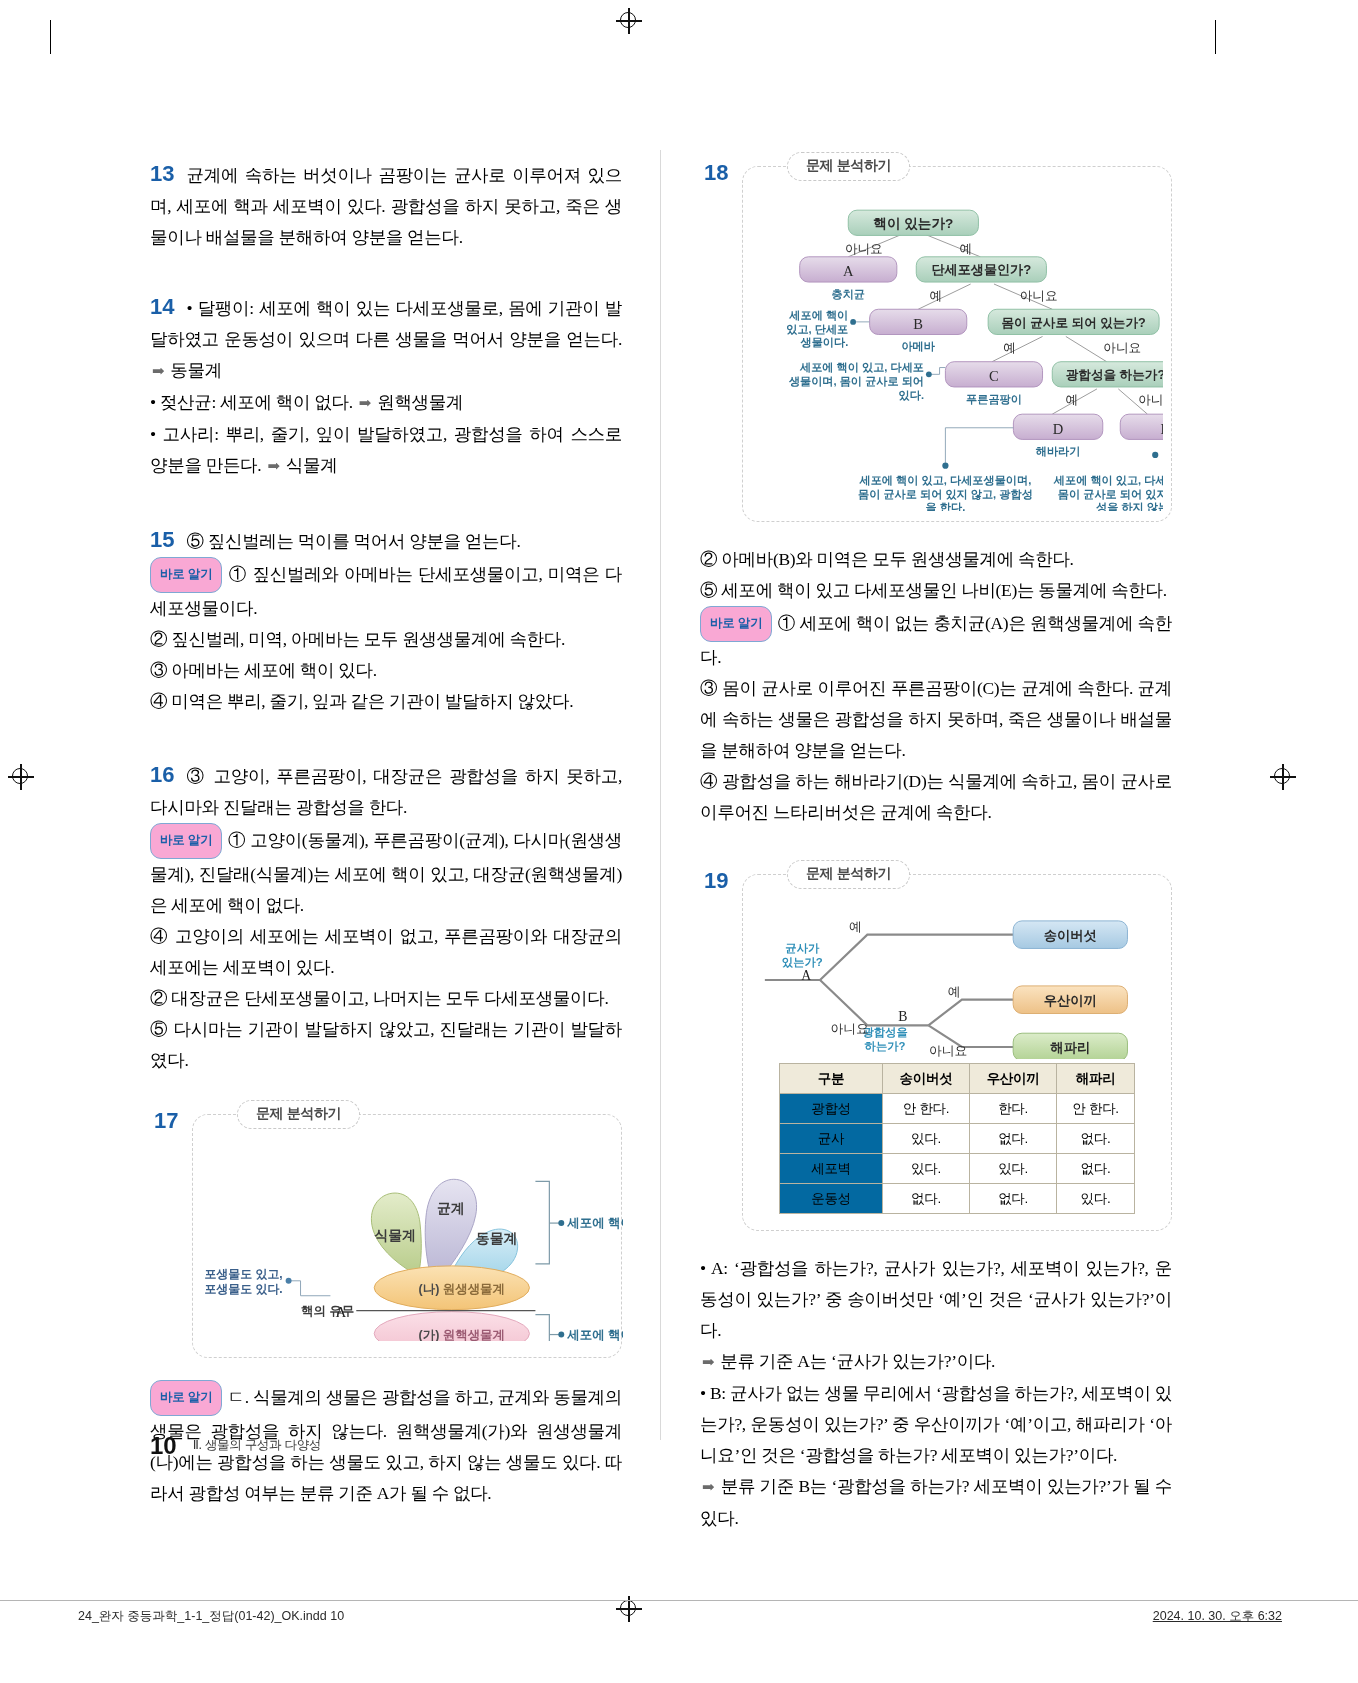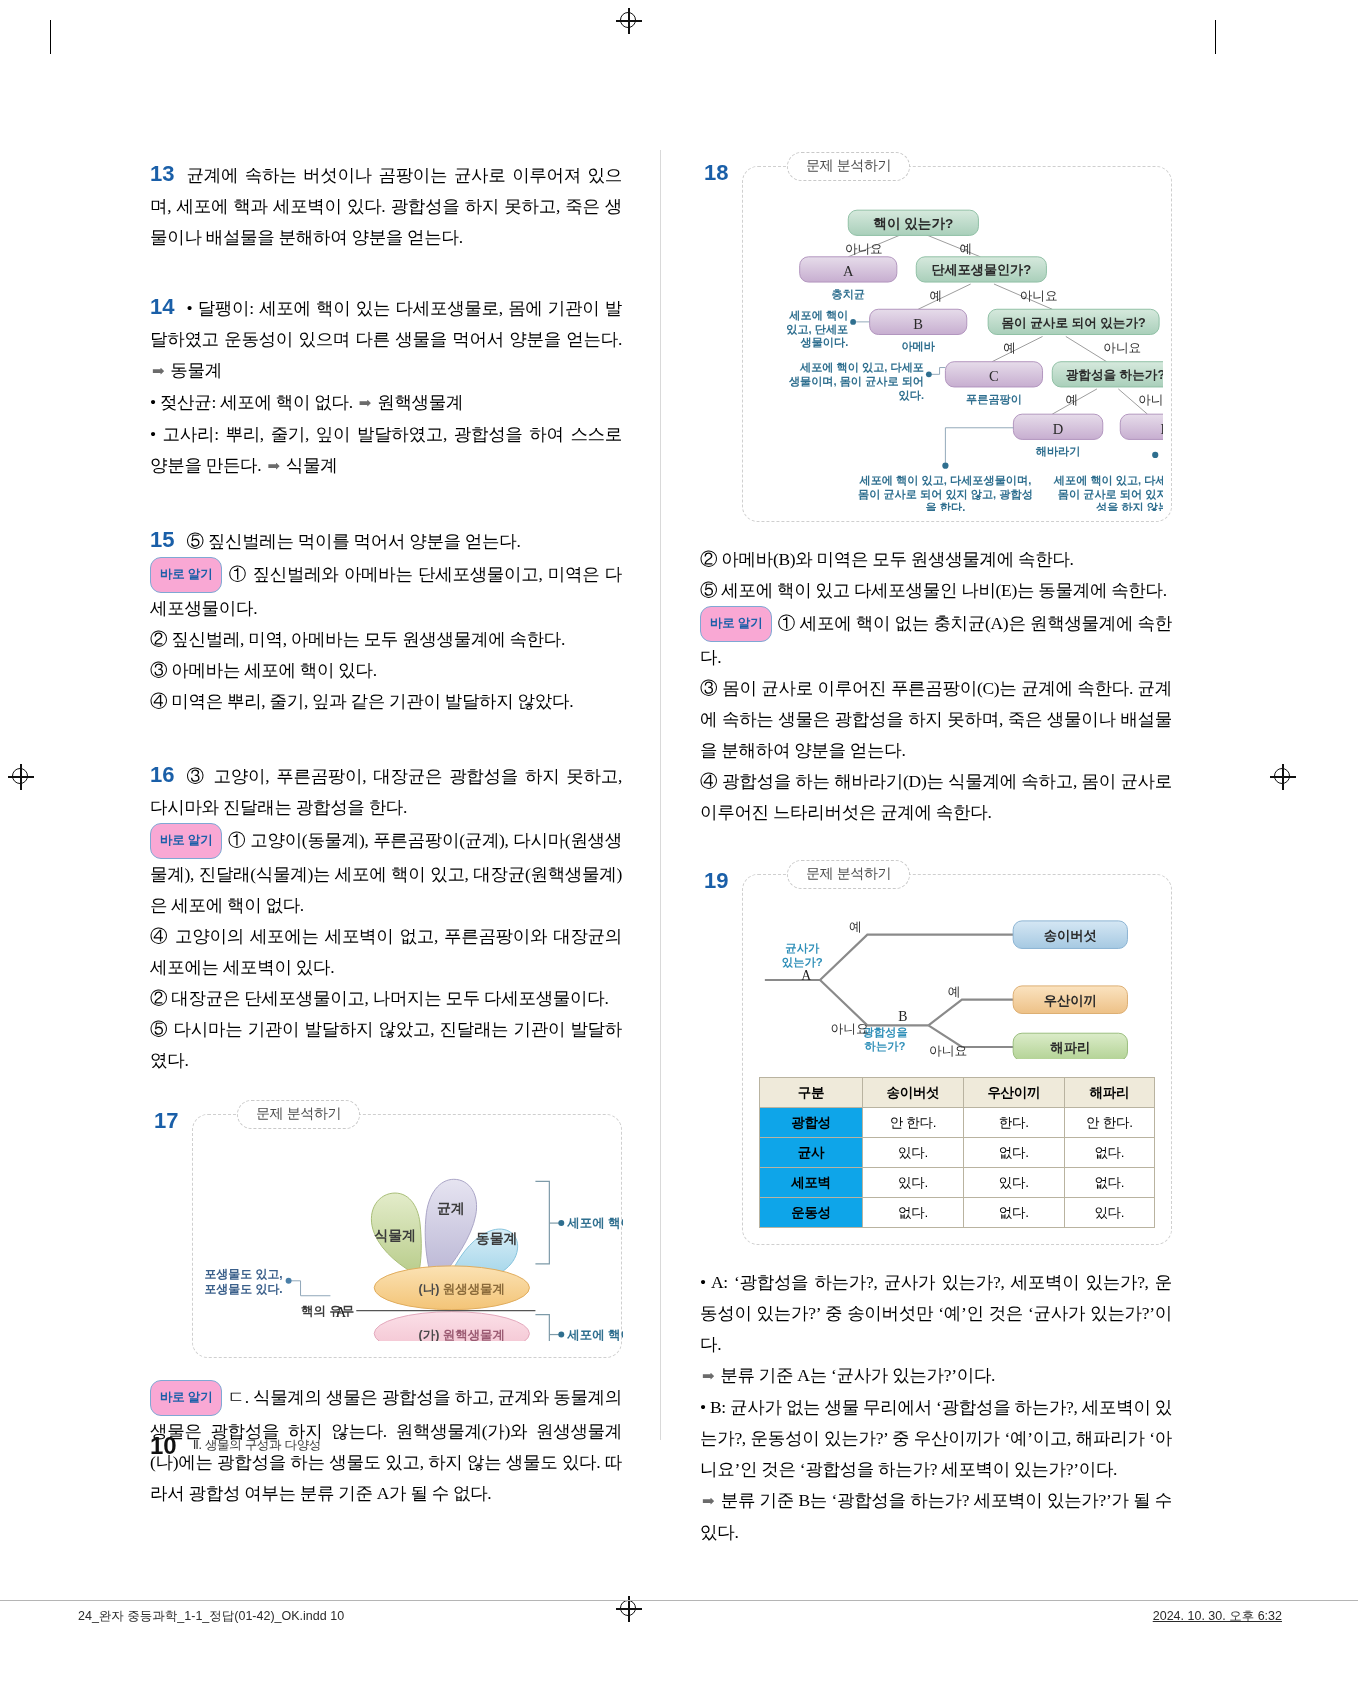--- a/index.html
+++ b/index.html
@@ -53,47 +53,47 @@
     border:1.6px dashed #cfcfcf;border-radius:16px;
     margin:6px 0 22px 0;
     padding:30px 12px 16px 12px;
     background:#fff;
   }
   .panel-tag{
     position:absolute;left:44px;top:-15px;background:#fff;
     border:1.5px dashed #c9c9c9;border-radius:16px;
     padding:4px 18px 5px;
     font-family:"Liberation Sans","DejaVu Sans",sans-serif;
-    font-size:14px;font-weight:normal;color:#4a4a4a;letter-spacing:-0.4px;
+    font-size:14px;font-weight:bold;color:#4a4a4a;letter-spacing:-0.4px;
   }
   .panel-num{
     position:absolute;left:-2px;top:-14px;
     font-family:"Liberation Sans","DejaVu Sans",sans-serif;
     font-weight:bold;font-size:22px;color:#1a5fa8;background:#fff;
     padding:0 4px;
     text-align:right;
   }
   .panel-wrap{position:relative;padding-left:42px;margin-top:30px;}
 
   
   svg{display:block;}
   .kr{font-family:"Liberation Sans","DejaVu Sans",sans-serif;}
 
   
   table.t19{
-    border-collapse:collapse;width:396px;margin:18px auto 4px;
+    border-collapse:collapse;width:356px;margin:4px auto 4px;
     font-size:13.5px;
     font-family:"Liberation Sans","DejaVu Sans",sans-serif;
   }
   table.t19 th,table.t19 td{
     border:1px solid #b9b3a0;text-align:center;padding:5px 3px;height:19px;
     letter-spacing:-0.3px;
   }
   table.t19 thead th{background:#efeada;font-weight:bold;}
-  table.t19 tbody th{background:#0ea5e9;font-weight:bold;width:96px;}
+  table.t19 tbody th{background:#0369a1;font-weight:normal;width:96px;}
   table.t19 tbody td{background:#fff;font-weight:normal;}
 
   
   .pagefoot{position:absolute;left:150px;top:1432px;}
   .pagefoot .pg{
     font-family:"Liberation Sans","DejaVu Sans",sans-serif;
     font-weight:bold;font-size:24px;color:#111;display:inline-block;
   }
   .pagefoot .chap{
     font-family:"Liberation Sans","DejaVu Sans",sans-serif;

